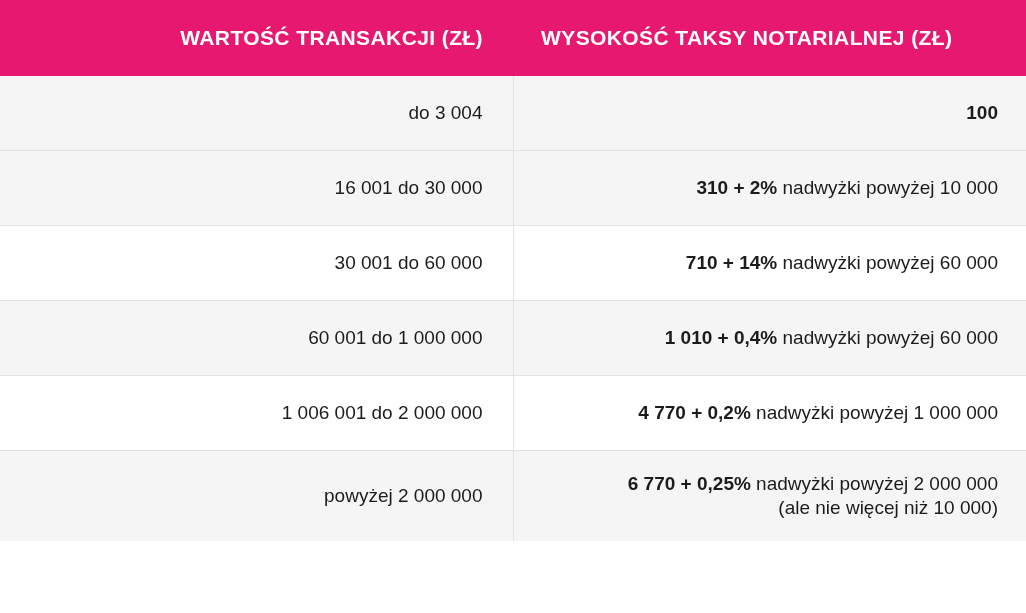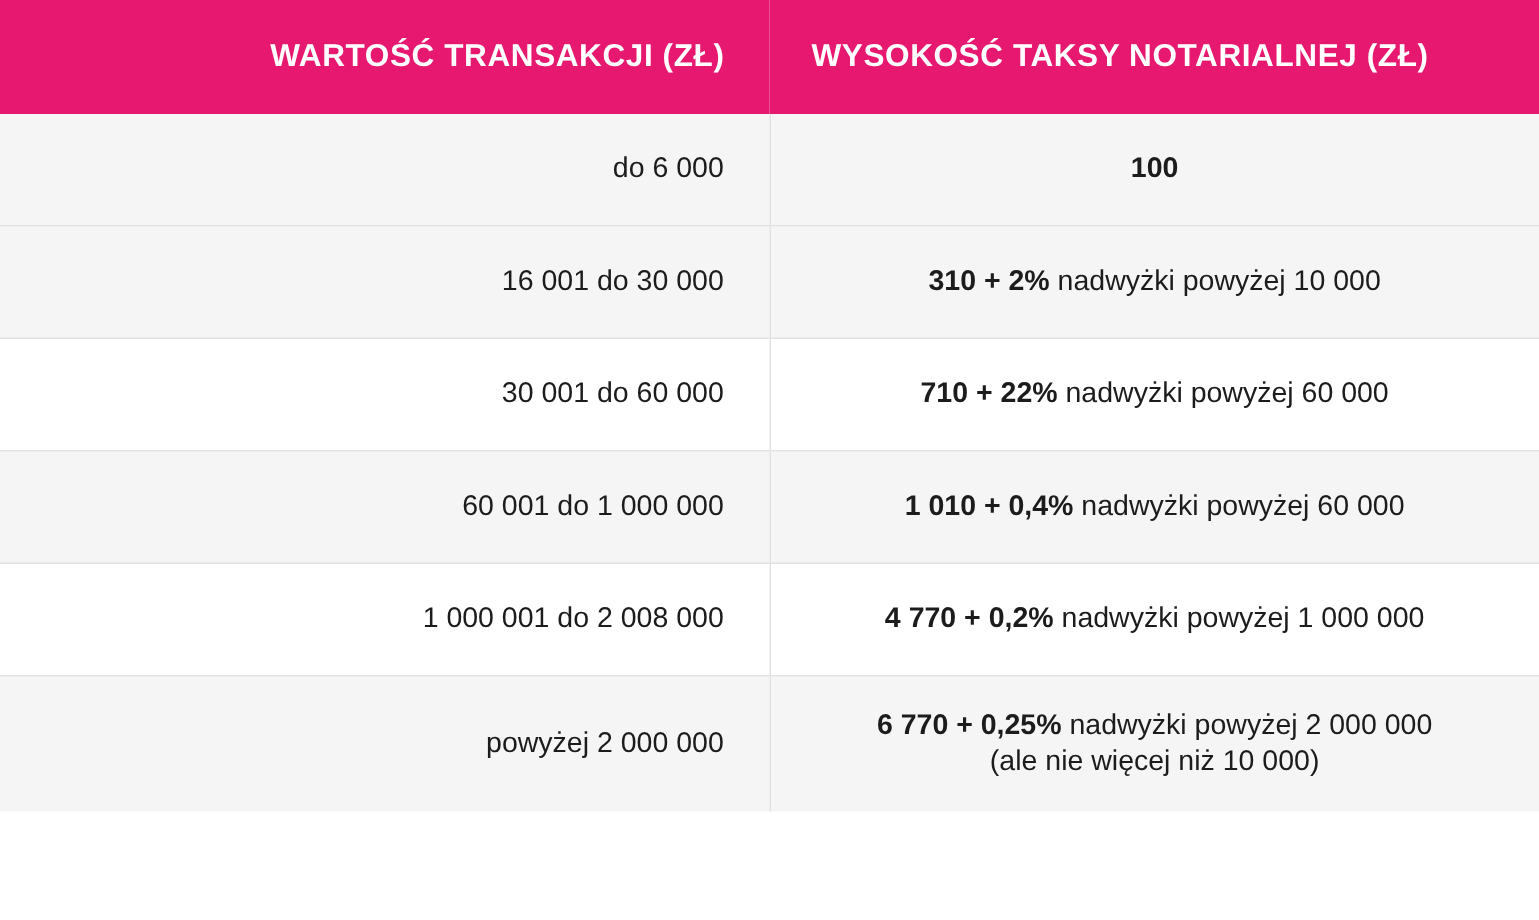--- a/index.html
+++ b/index.html
@@ -51,21 +51,21 @@
     border-bottom: 1px solid #e2e2e2;
     color: #1c1c1c;
   }
   table.taksa td.col-left {
     text-align: right;
     padding-right: 30px;
     width: 455px;
     border-right: 1px solid #e2e2e2;
   }
   table.taksa td.col-right {
-    text-align: center;
+    text-align: right;
   }
   table.taksa tr.shade td {
     background: #f5f5f5;
   }
   table.taksa tr.plain td {
     background: #ffffff;
   }
   table.taksa tr.last td {
     height: 90px;
     border-bottom: none;
@@ -87,45 +87,45 @@
 <div class="table-wrap">
   <table class="taksa">
     <thead>
       <tr>
         <th class="col-left">WARTOŚĆ TRANSAKCJI (ZŁ)</th>
         <th class="col-right">WYSOKOŚĆ TAKSY NOTARIALNEJ (ZŁ)</th>
       </tr>
     </thead>
     <tbody>
       <tr class="shade">
-        <td class="col-left">do 6 000</td>
+        <td class="col-left">do 3 004</td>
         <td class="col-right">
           <span class="note-line"><span class="amt">100</span><span></span></span>
         </td>
       </tr>
       <tr class="shade">
         <td class="col-left">16 001 do 30 000</td>
         <td class="col-right">
           <span class="note-line"><span class="amt">310 + 2%</span><span> nadwyżki powyżej 10 000</span></span>
         </td>
       </tr>
       <tr class="plain">
         <td class="col-left">30 001 do 60 000</td>
         <td class="col-right">
-          <span class="note-line"><span class="amt">710 + 22%</span><span> nadwyżki powyżej 60 000</span></span>
+          <span class="note-line"><span class="amt">710 + 14%</span><span> nadwyżki powyżej 60 000</span></span>
         </td>
       </tr>
       <tr class="shade">
         <td class="col-left">60 001 do 1 000 000</td>
         <td class="col-right">
           <span class="note-line"><span class="amt">1 010 + 0,4%</span><span> nadwyżki powyżej 60 000</span></span>
         </td>
       </tr>
       <tr class="plain">
-        <td class="col-left">1 000 001 do 2 008 000</td>
+        <td class="col-left">1 006 001 do 2 000 000</td>
         <td class="col-right">
           <span class="note-line"><span class="amt">4 770 + 0,2%</span><span> nadwyżki powyżej 1 000 000</span></span>
         </td>
       </tr>
       <tr class="shade last">
         <td class="col-left">powyżej 2 000 000</td>
         <td class="col-right">
           <span class="note-line"><span class="amt">6 770 + 0,25%</span><span> nadwyżki powyżej 2 000 000</span></span>
           <span class="sub-line">(ale nie więcej niż 10 000)</span>
         </td>

